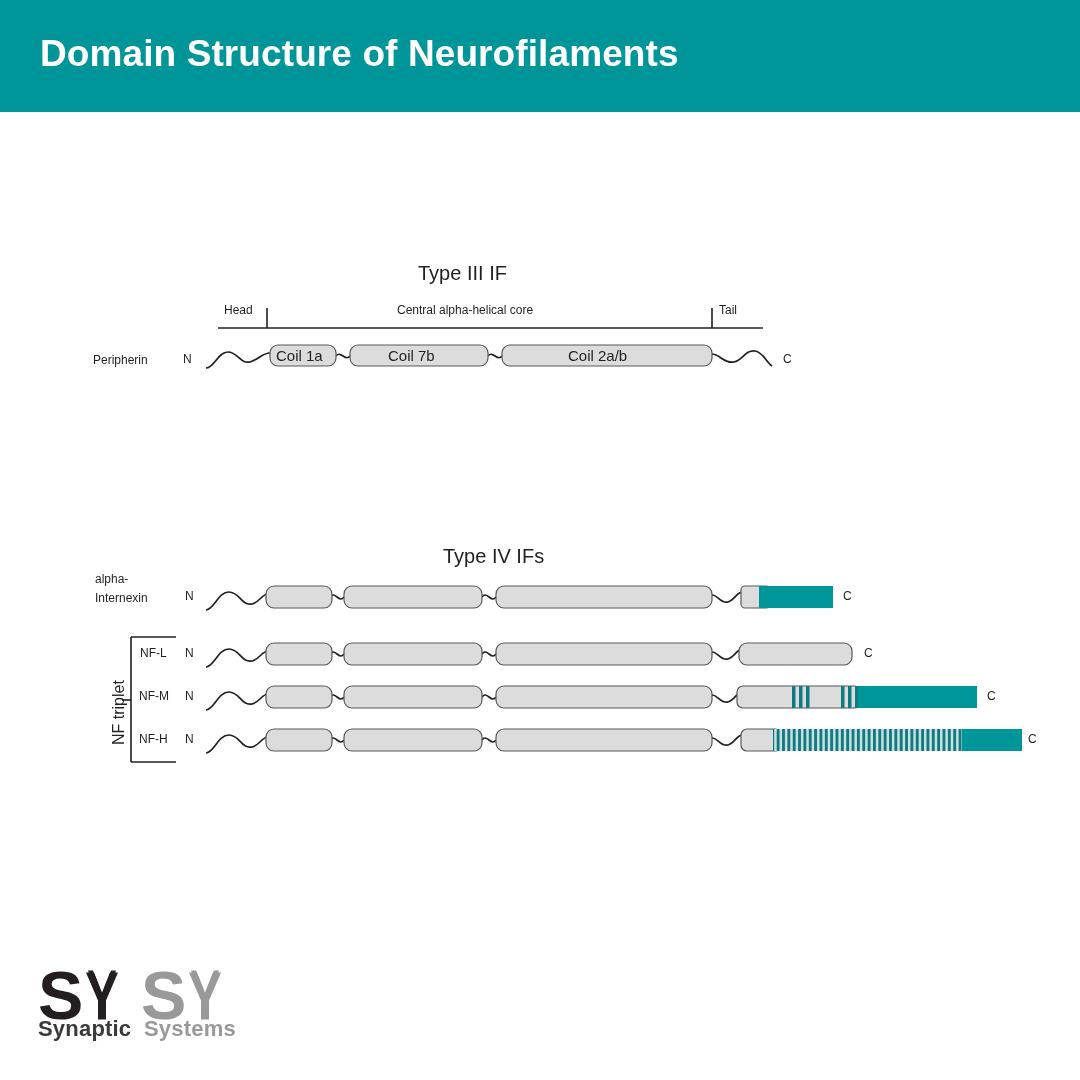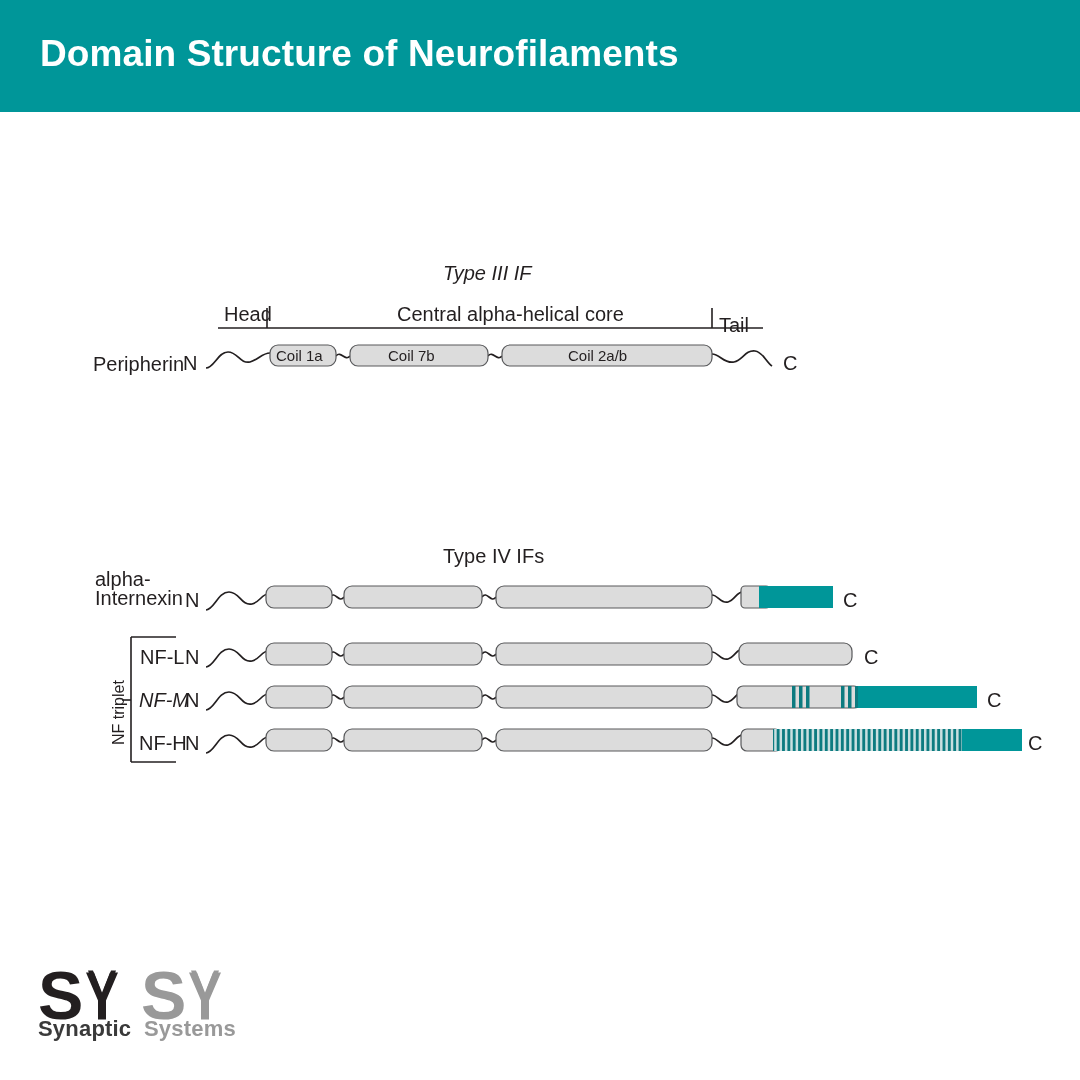--- a/index.html
+++ b/index.html
@@ -23,34 +23,34 @@
     letter-spacing:.1px;white-space:nowrap;
     font-family:"Liberation Sans", sans-serif;
   }
 
   
   .section-title{
     position:absolute;
     font-size:20px;color:#231f20;white-space:nowrap;
     font-family:"Liberation Sans", sans-serif;
   }
-  #title-t3{left:443px;top:262px;font-style:italic;}
+  #title-t3{left:418px;top:262px;}
   #title-t4{left:443px;top:510px;margin-top:35px;}
 
   
   svg.diagram{position:absolute;left:0;top:0;width:1080px;height:1080px;overflow:visible;}
 
   
   .lbl{
-    position:absolute;font-size:20px;color:#231f20;white-space:nowrap;
+    position:absolute;font-size:12px;color:#231f20;white-space:nowrap;
     font-family:"Liberation Sans", sans-serif;
   }
   .lbl.sm{font-size:15px;text-align:center;}
 
-  .rowlabel{position:absolute;font-size:20px;color:#231f20;text-align:right;line-height:19px;}
+  .rowlabel{position:absolute;font-size:12px;color:#231f20;text-align:right;line-height:19px;}
 
   .vert-label{
     position:absolute;font-size:16px;color:#231f20;white-space:nowrap;
     transform:rotate(-90deg);transform-origin:left top;
   }
 
   
   .logo{position:absolute;left:38px;top:955px;width:210px;height:85px;}
   .logo-word{
     position:absolute;left:38px;top:1016px;
@@ -218,42 +218,42 @@
     <g>
       <line x1="131" y1="637" x2="131" y2="762" stroke="#231f20" stroke-width="1.6"></line>
       <line x1="131" y1="637" x2="176" y2="637" stroke="#231f20" stroke-width="1.6"></line>
       <line x1="131" y1="762" x2="176" y2="762" stroke="#231f20" stroke-width="1.6"></line>
       <line x1="122" y1="700" x2="131" y2="700" stroke="#231f20" stroke-width="1.6"></line>
     </g>
   </svg>
 
   <div class="lbl" style="left:224px;top:303px;">Head</div>
   <div class="lbl" style="left:397px;top:303px;">Central alpha-helical core</div>
-  <div class="lbl" style="left:719px;top:303px;margin-top:11px;">Tail</div>
+  <div class="lbl" style="left:719px;top:303px;">Tail</div>
 
   <div class="lbl" style="left:93px;top:353px;">Peripherin</div>
   <div class="lbl" style="left:183px;top:352px;">N</div>
   <div class="lbl" style="left:783px;top:352px;">C</div>
 
   <div class="lbl sm" style="left:276px;top:347px;">Coil 1a</div>
   <div class="lbl sm" style="left:388px;top:347px;">Coil 7b</div>
   <div class="lbl sm" style="left:568px;top:347px;">Coil 2a/b</div>
 
   <div class="rowlabel" style="left:0px;top:570px;width:178px;padding-right:0;text-align:left;padding-left:95px;">
     <span>alpha-</span><br>
     <span>Internexin</span>
   </div>
   <div class="lbl" style="left:185px;top:589px;">N</div>
   <div class="lbl" style="left:843px;top:589px;">C</div>
 
   <div class="lbl" style="left:140px;top:646px;">NF-L</div>
   <div class="lbl" style="left:185px;top:646px;">N</div>
   <div class="lbl" style="left:864px;top:646px;">C</div>
 
-  <div class="lbl" style="left:139px;top:689px;font-style:italic;">NF-M</div>
+  <div class="lbl" style="left:139px;top:689px;">NF-M</div>
   <div class="lbl" style="left:185px;top:689px;">N</div>
   <div class="lbl" style="left:987px;top:689px;">C</div>
 
   <div class="lbl" style="left:139px;top:732px;">NF-H</div>
   <div class="lbl" style="left:185px;top:732px;">N</div>
   <div class="lbl" style="left:1028px;top:732px;">C</div>
 
   <div class="vert-label" style="left:110px;top:745px;">NF triplet</div>
 
   <svg class="logo" viewBox="0 0 210 70">

